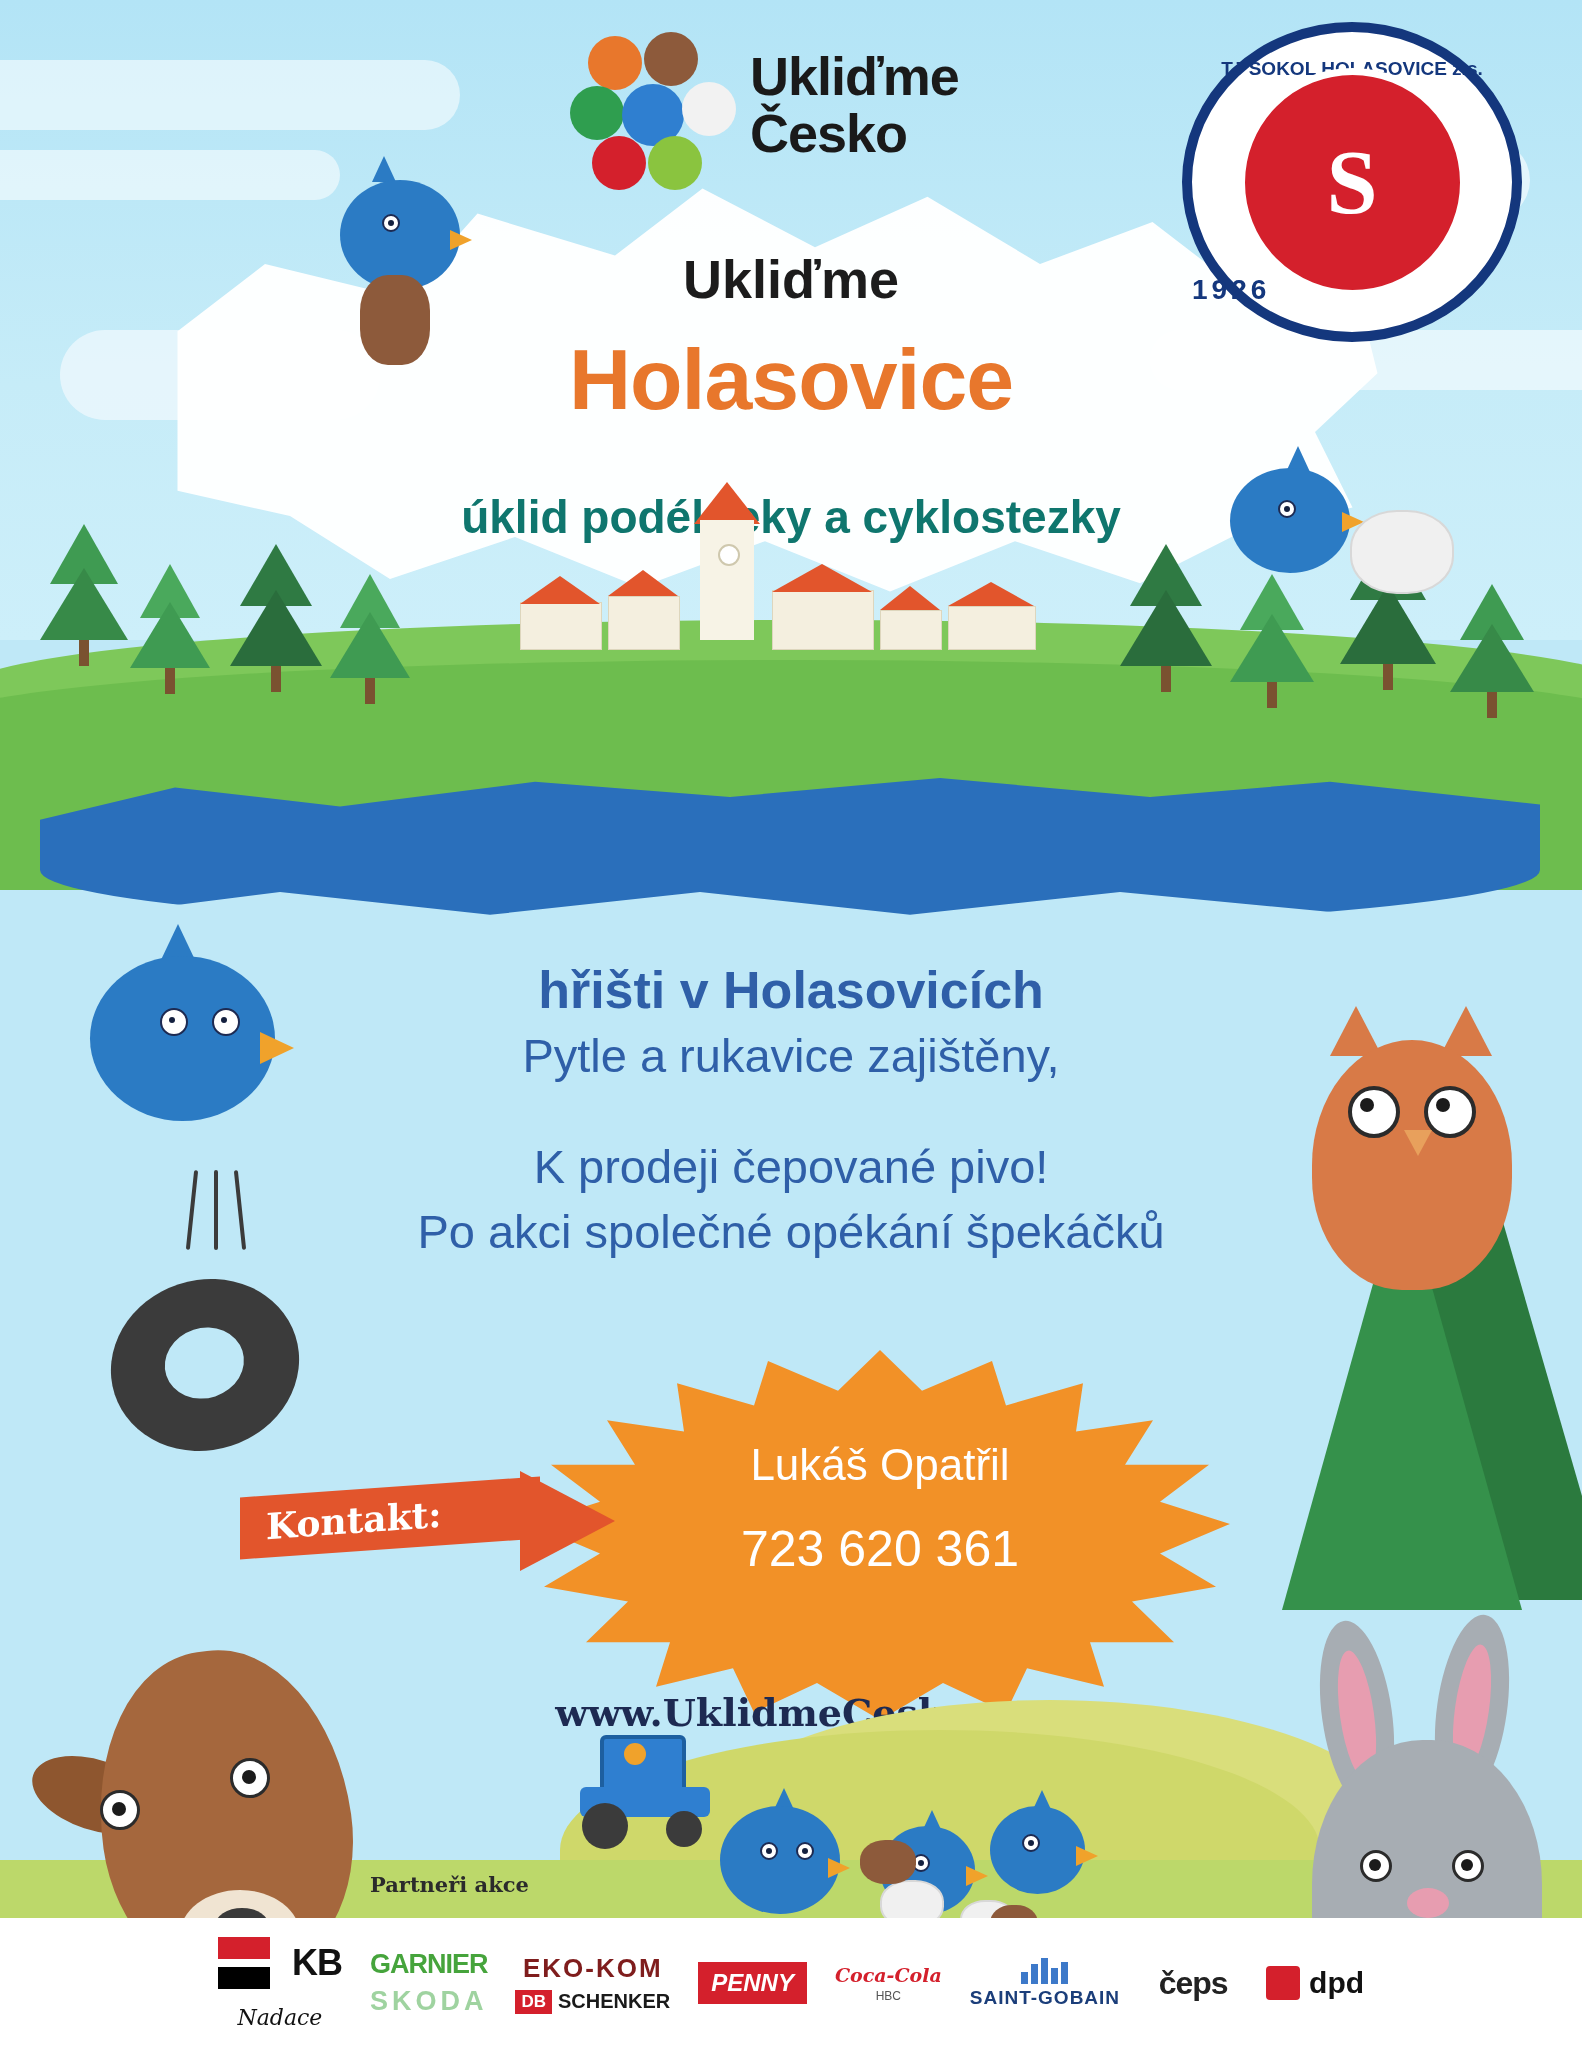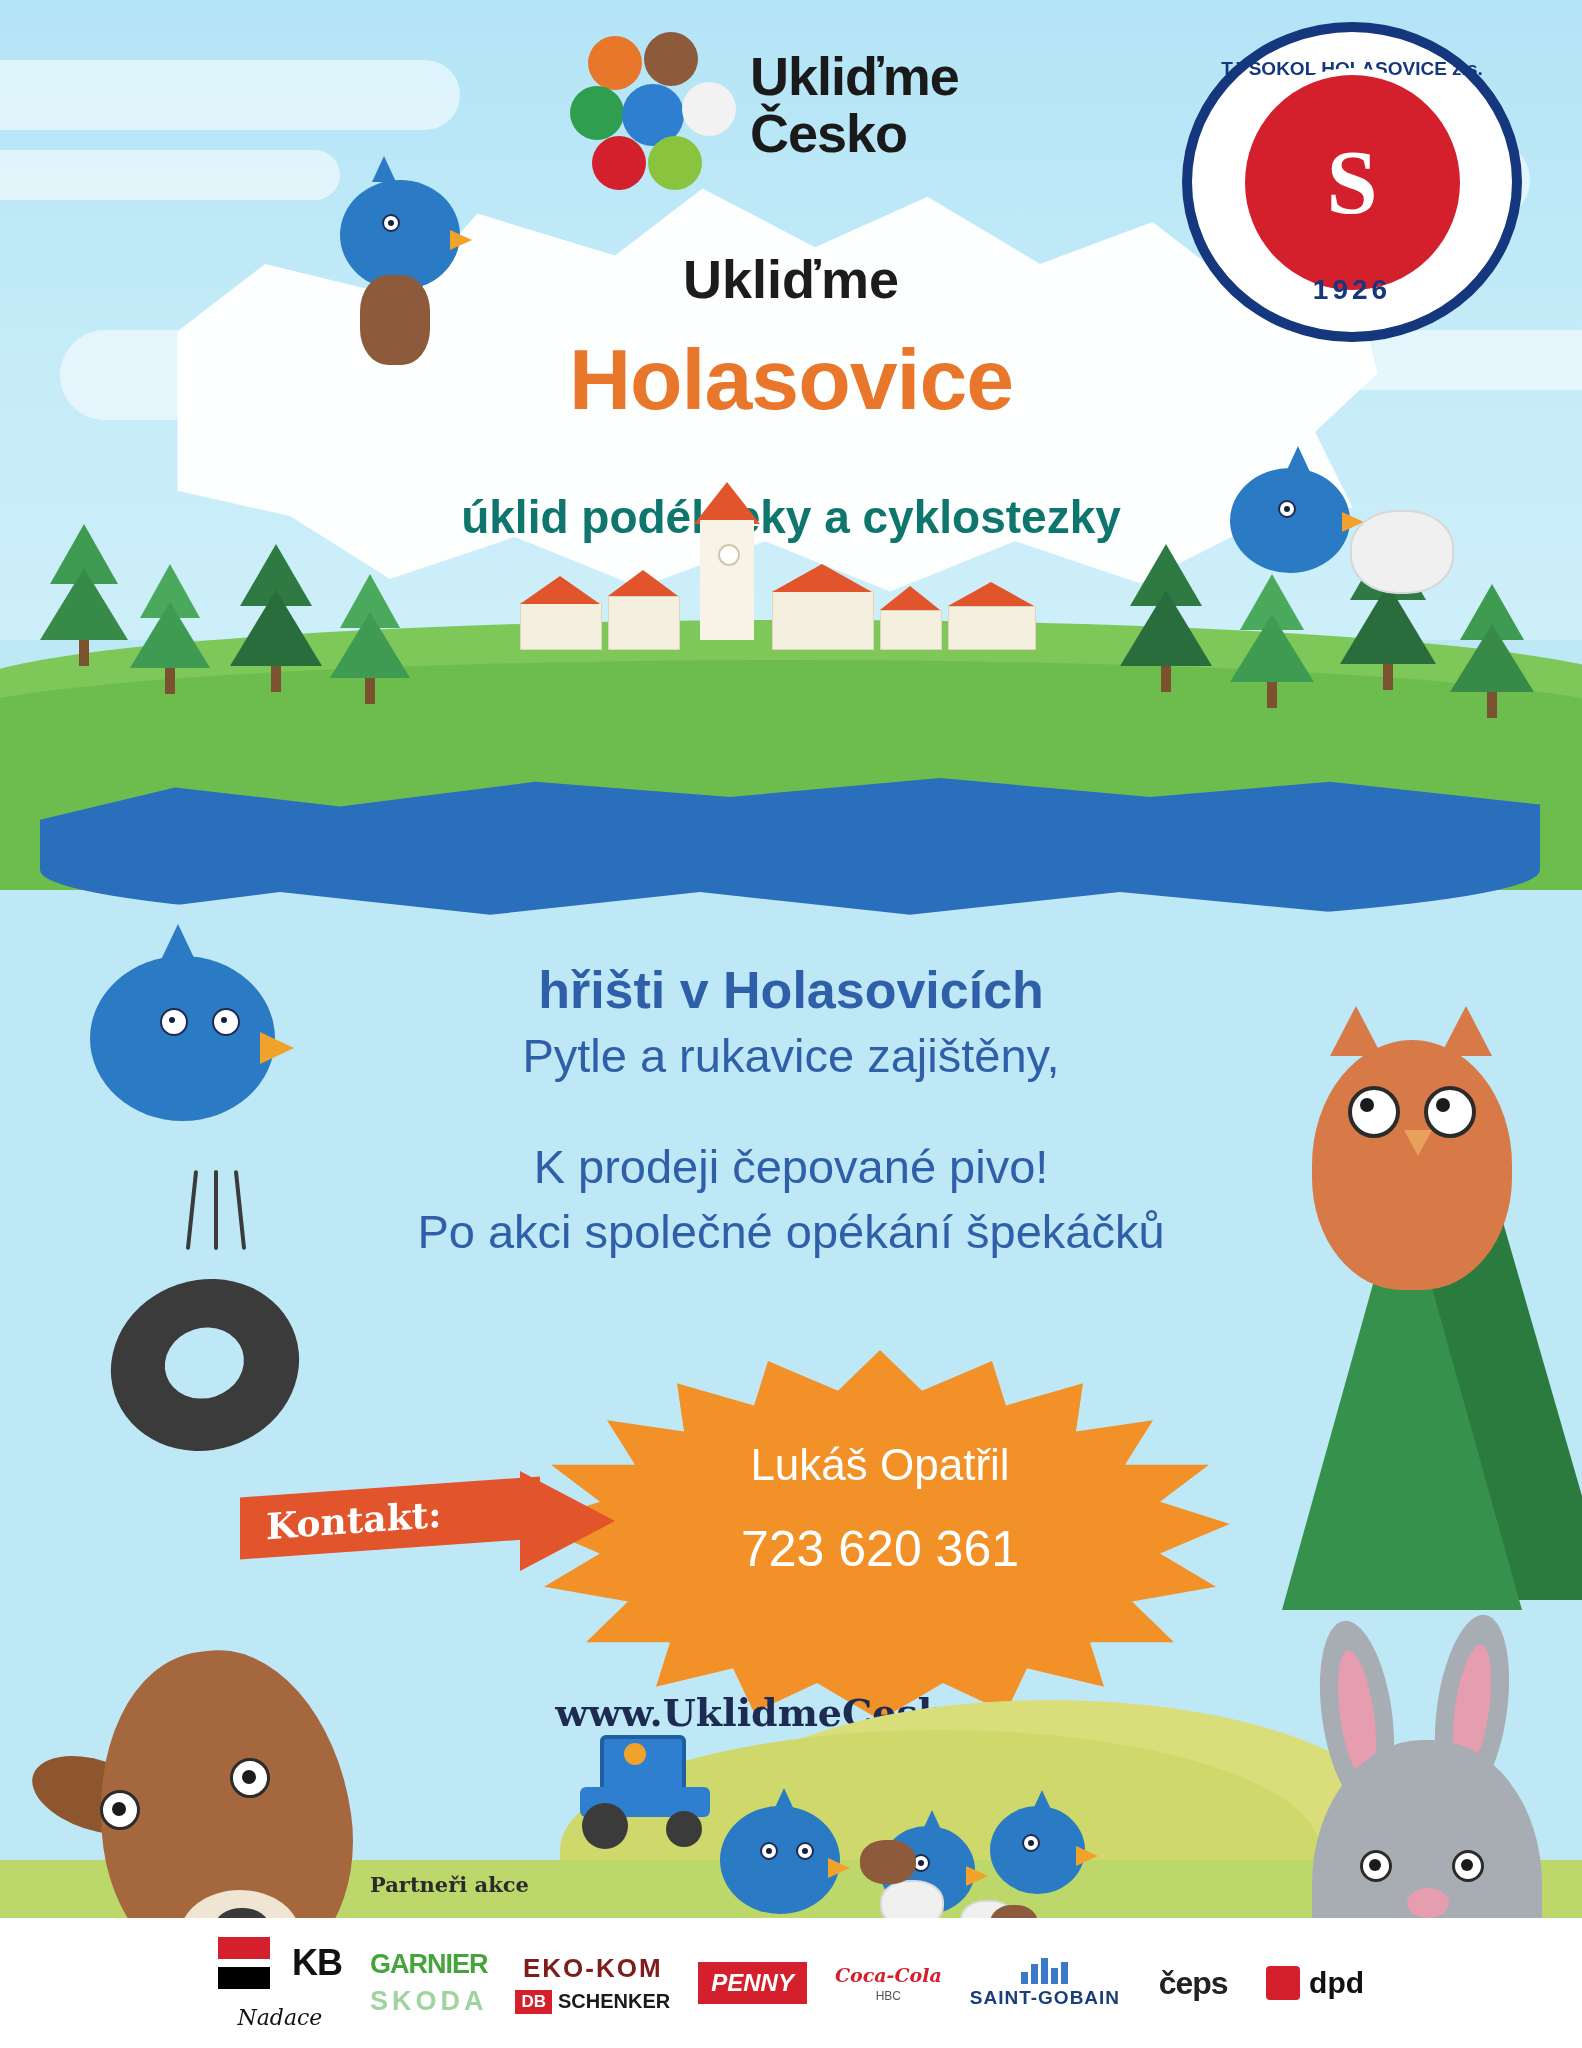--- a/index.html
+++ b/index.html
@@ -55,21 +55,21 @@
     background:#d4202c; border:7px solid #ffffff;
     display:flex; align-items:center; justify-content:center;
     color:#ffffff; font-size:92px; font-weight:700; font-family:"Liberation Serif", serif;
     position:relative;
   }
   .sokol-top-text {
     position:absolute; width:100%; text-align:center; top:26px; font-size:19px;
     color:#14377d; font-weight:700;
   }
   .sokol-year {
-    position:absolute; width:100%; text-align:center; bottom:26px; font-size:28px;
+    position:absolute; width:100%; bottom:26px; font-size:28px;
     color:#14377d; font-weight:700; letter-spacing:4px;
   }
   
   .t-small {
     position:absolute; left:0; right:0; top:248px; text-align:center;
     font-size:54px; font-weight:700; color:#1c1c1c;
   }
   .t-big {
     position:absolute; left:0; right:0; top:330px; text-align:center;
     font-size:86px; font-weight:700; color:#e8772c; letter-spacing:-1px;

